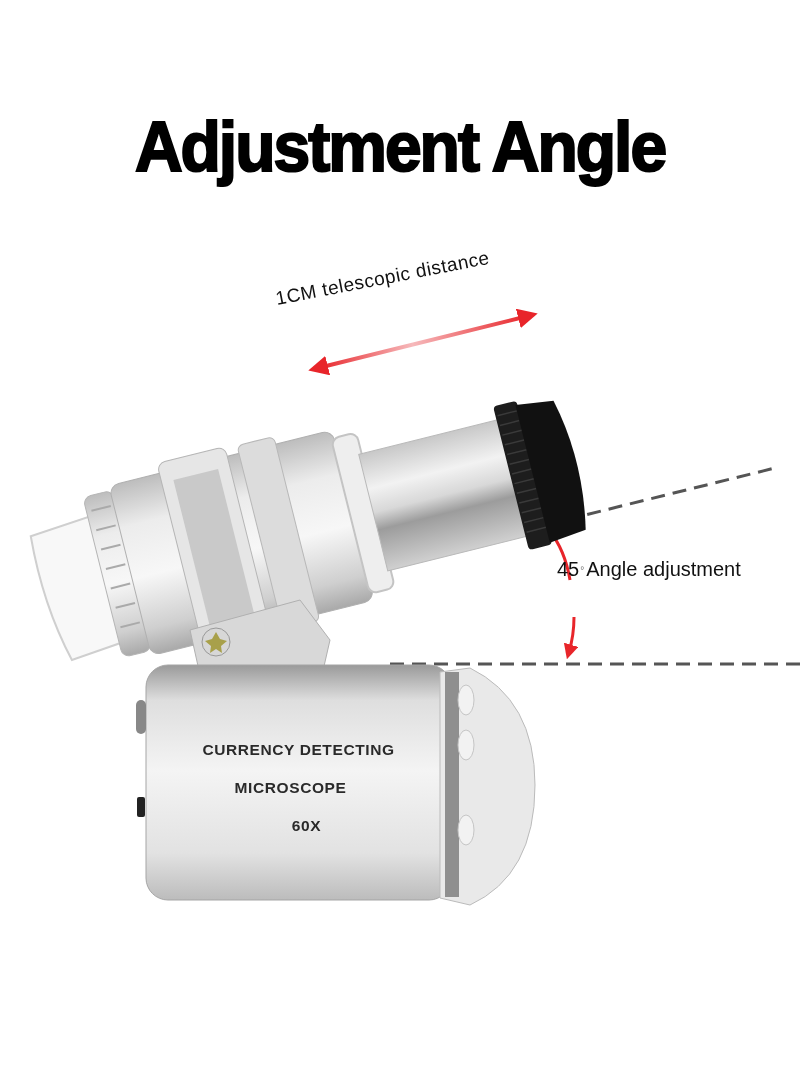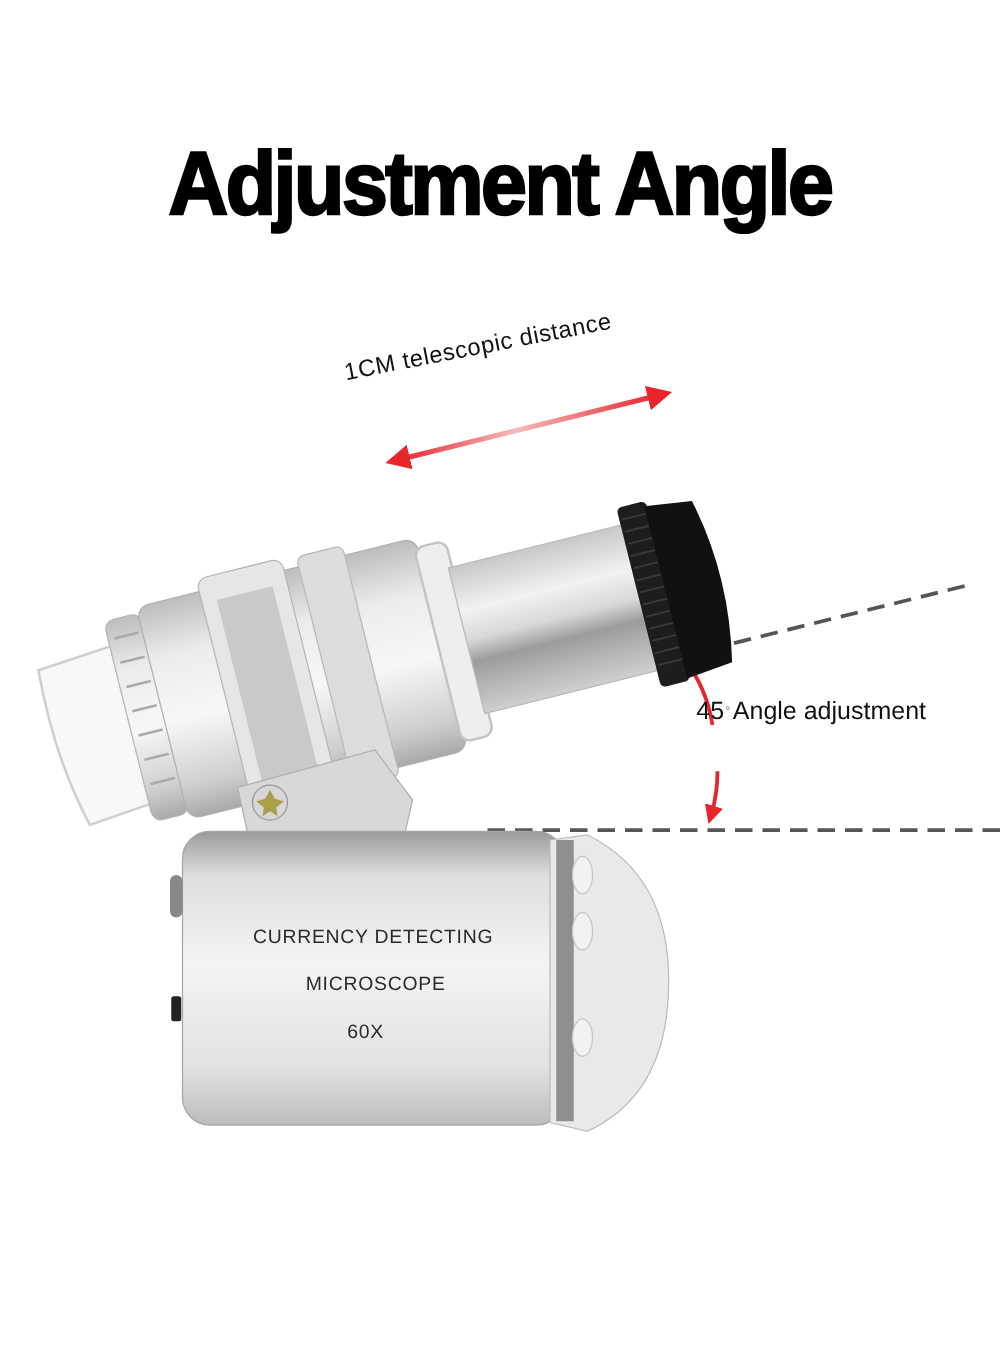--- a/index.html
+++ b/index.html
@@ -13,24 +13,24 @@
   .stage { position: absolute; left: 0; top: 0; width: 800px; height: 1091px; }
   .label-tele {
     position: absolute; left: 278px; top: 288px; font-size: 19px; color: #111;
     transform-origin: left bottom; transform: rotate(-11deg); white-space: nowrap;
     letter-spacing: 0.5px;
   }
   .label-angle {
     position: absolute; left: 557px; top: 558px; font-size: 20px; color: #111; white-space: nowrap;
   }
   .label-angle .deg { font-size: 10px; vertical-align: middle; color: #777; margin: 0 2px 0 1px; }
-  .base-text { position: absolute; color: #2a2a2a; font-size: 15.5px; letter-spacing: 0.6px; white-space: nowrap; text-align: center; }
+  .base-text { position: absolute; color: #2a2a2a; font-size: 15.5px; letter-spacing: 0.6px; white-space: nowrap; text-align: center; font-weight: bold; }
   .bt1 { left: 186px; top: 741px; width: 225px; }
-  .bt2 { left: 188px; top: 779px; width: 225px; }
-  .bt3 { left: 180px; top: 817px; width: 225px; }
+  .bt2 { left: 178px; top: 779px; width: 225px; }
+  .bt3 { left: 194px; top: 817px; width: 225px; }
 </style>
 </head>
 <body>
 
 <div class="title">Adjustment Angle</div>
 
 <svg class="stage" width="800" height="1091" viewBox="0 0 800 1091">
   <defs>
     <linearGradient id="silverV" x1="0" y1="0" x2="0" y2="1">
       <stop offset="0" stop-color="#bdbdbd"></stop>

